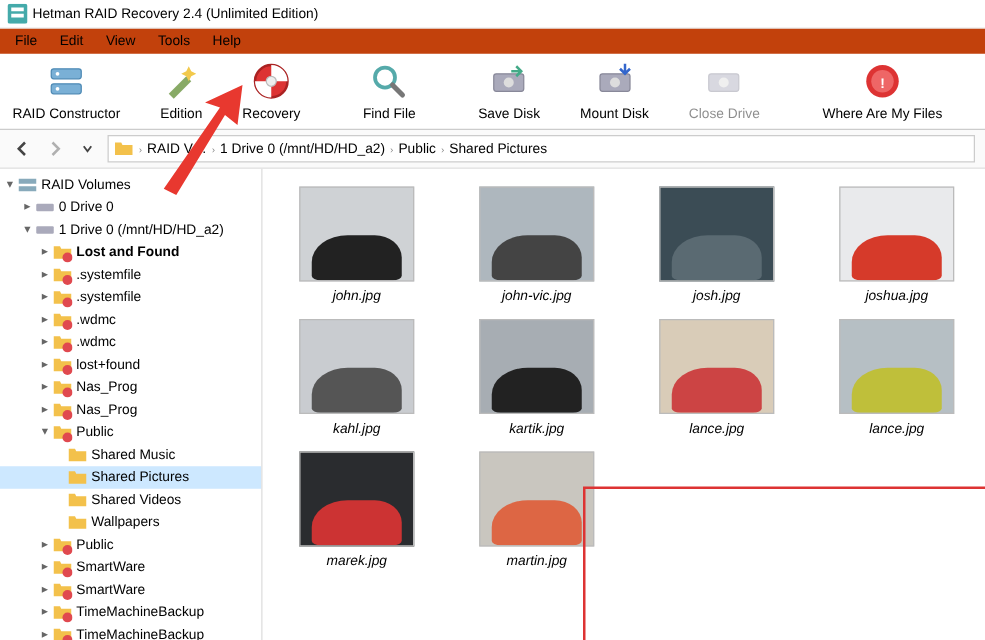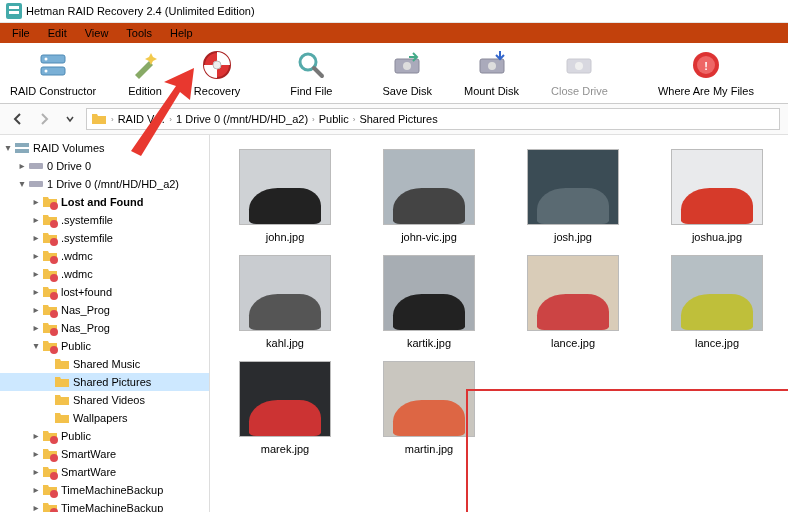--- a/index.html
+++ b/index.html
@@ -19,21 +19,21 @@
 .main { display: flex; height: calc(512px - 108px); }
 .sidebar { width: 210px; border-right: 1px solid #ddd; overflow-y: auto; padding: 4px 0; }
 .tree-node { display: flex; align-items: center; padding: 1px 2px; cursor: pointer; white-space: nowrap; line-height: 16px; }
 .tree-node.selected { background: #cde8ff; }
 .tree-node .exp { width: 12px; text-align: center; color: #666; font-size: 10px; user-select: none; }
 .tree-node .sp { display: inline-block; }
 .tree-icon { width: 16px; height: 16px; margin-right: 3px; flex-shrink: 0; }
 .tree-label.bold { font-weight: bold; }
 .content { flex: 1; overflow-y: auto; padding: 10px; position: relative; }
 .grid { display: grid; grid-template-columns: repeat(4, 130px); gap: 4px 14px; }
-.thumb { display: flex; flex-direction: column; align-items: center; gap: 6px; cursor: pointer; padding: 4px; }
+.thumb { display: flex; flex-direction: column; align-items: center; gap: 6px; cursor: pointer; padding: 4px; font-style: italic; }
 .thumb-img { width: 92px; height: 76px; border: 1px solid #bbb; background: #444; display: flex; align-items: flex-end; justify-content: center; overflow: hidden; }
 .car { width: 80%; height: 48%; border-radius: 40% 30% 10% 10% / 60% 50% 10% 10%; position: relative; }
 .caption { text-align: center; }
 .selbox { position: absolute; border: 2px solid #d33; top: 254px; left: 256px; width: 405px; height: 130px; pointer-events: none; }
 .arrow { position: absolute; top: 66px; left: 126px; pointer-events: none; z-index: 5; }
 
 .f-y { fill: #f3c14b; }
 .f-r { fill: #e0494f; }
 
 </style>

